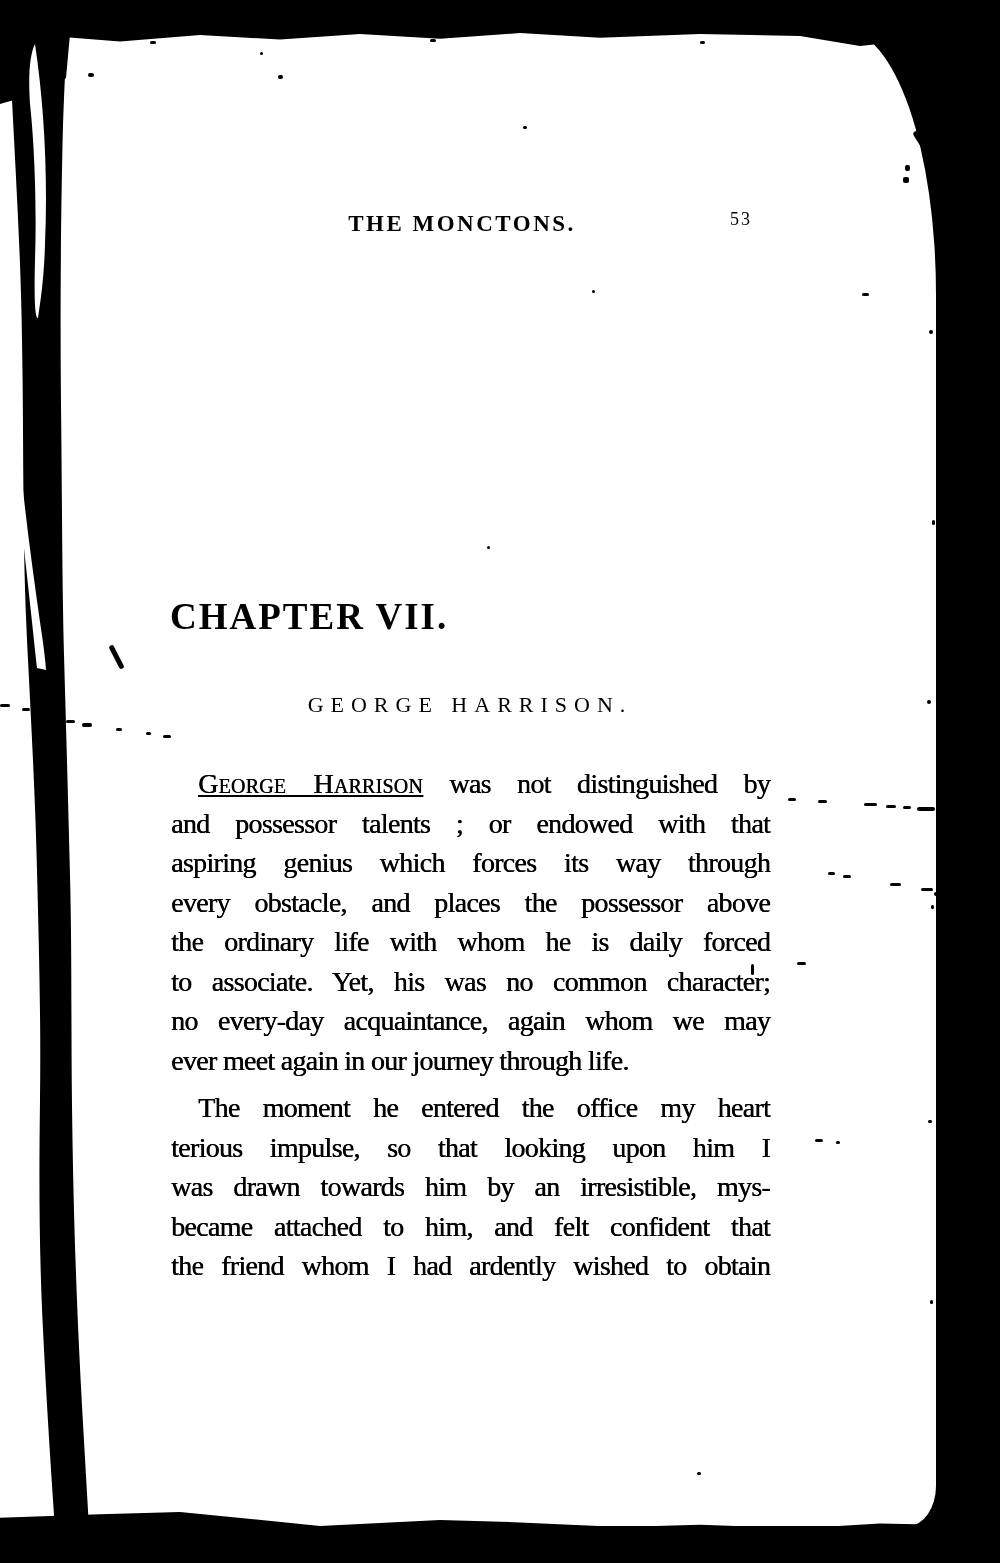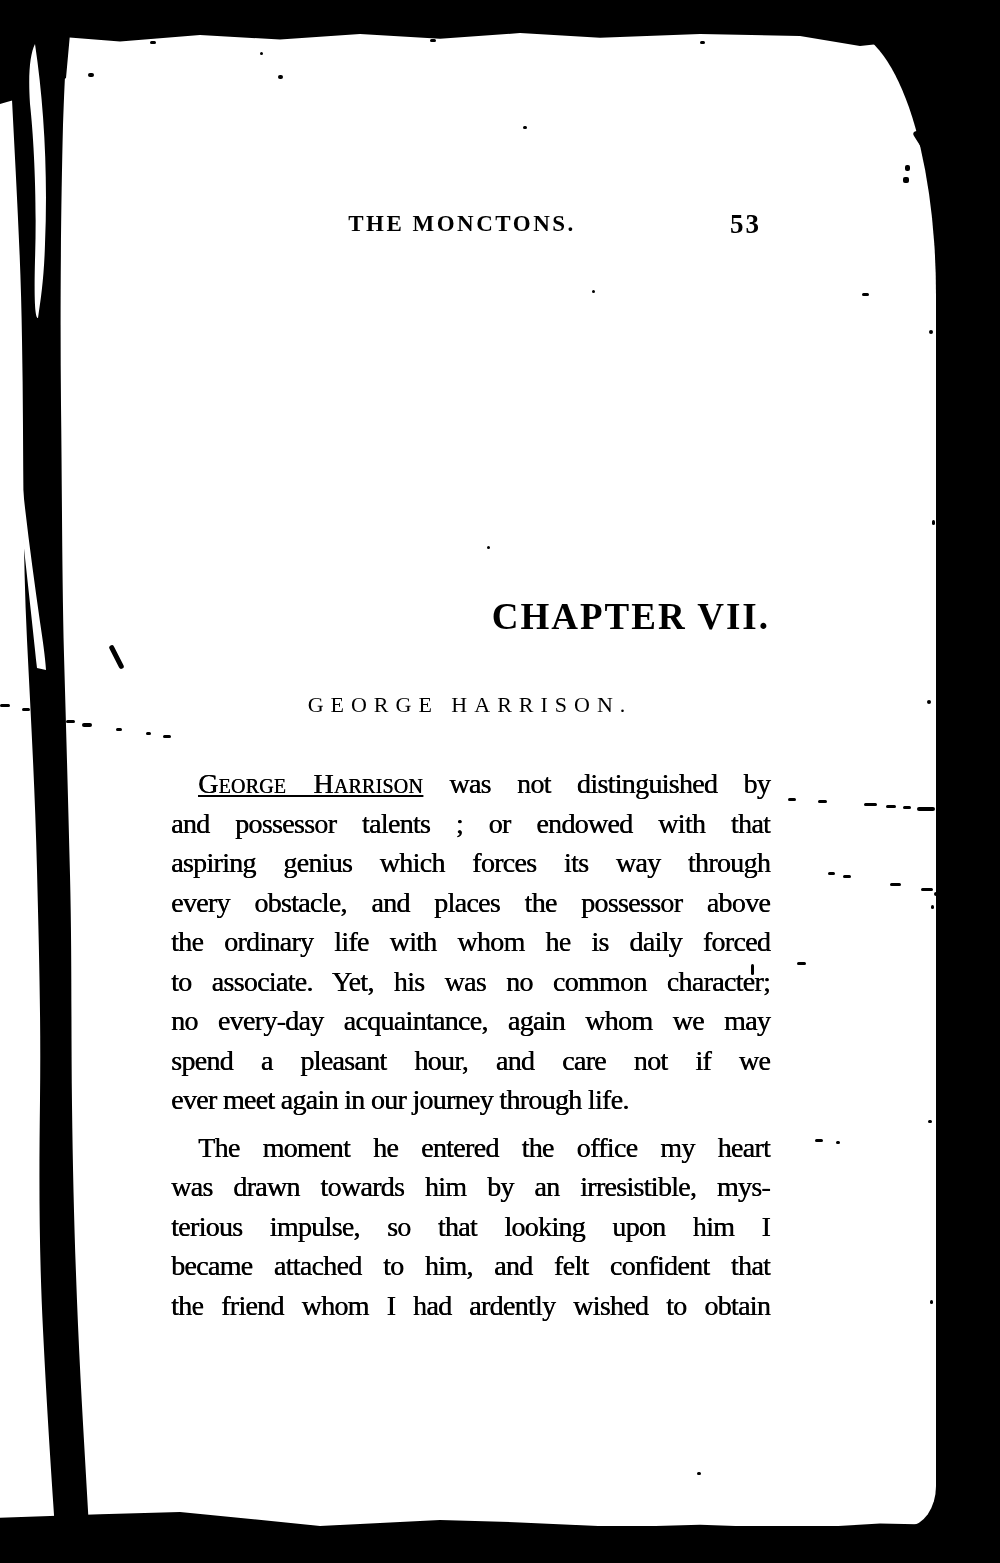--- a/index.html
+++ b/index.html
@@ -40,25 +40,25 @@
 
   .running-header {
     position: absolute; left: 170px; top: 211px; width: 600px; height: 30px;
   }
   .running-title {
     position: absolute; left: 0; right: 16px; text-align: center;
     font-size: 23px; font-weight: bold; letter-spacing: 2.5px;
   }
   .page-number {
     position: absolute; left: 560px; top: -2px;
-    font-size: 27px; font-weight: bold; letter-spacing: 2px;
+    font-size: 18px; font-weight: normal; letter-spacing: 2px;
   }
   .chapter-title {
     position: absolute; left: 170px; top: 595px; width: 600px;
-    text-align: right; font-size: 37px; font-weight: bold; letter-spacing: 2px;
+    text-align: left; font-size: 37px; font-weight: bold; letter-spacing: 2px;
   }
   .section-title {
     position: absolute; left: 170px; top: 692px; width: 600px;
     text-align: center; font-size: 22px; font-weight: normal; letter-spacing: 7px;
   }
   .body-text {
     position: absolute; left: 171px; top: 764px; width: 599px;
     font-size: 28px; letter-spacing: -0.7px;
     text-shadow: 0.45px 0 0 currentColor;
   }
@@ -155,20 +155,19 @@
 <div class="section-title">GEORGE HARRISON.</div>
 
 <div class="body-text">
     <div class="line j indent"><span class="lead">George Harrison</span> was not distinguished by</div>
     <div class="line j">and possessor talents ; or endowed with that</div>
     <div class="line j">aspiring genius which forces its way through</div>
     <div class="line j">every obstacle, and places the possessor above</div>
     <div class="line j">the ordinary life with whom he is daily forced</div>
     <div class="line j">to associate.  Yet, his was no common character;</div>
     <div class="line j">no every-day acquaintance, again whom we may</div>
-    <div class="line j">spend a pleasant hour, and care not if we</div>
     <div class="line">ever meet again in our journey through life.</div>
     <div class="line j indent pstart">The moment he entered the office my heart</div>
+    <div class="line j">terious impulse, so that looking upon him I</div>
     <div class="line j">was drawn towards him by an irresistible, mys-</div>
-    <div class="line j">terious impulse, so that looking upon him I</div>
     <div class="line j">became attached to him, and felt confident that</div>
     <div class="line j">the friend whom I had ardently wished to obtain</div>
   </div>
 
 </body></html>

